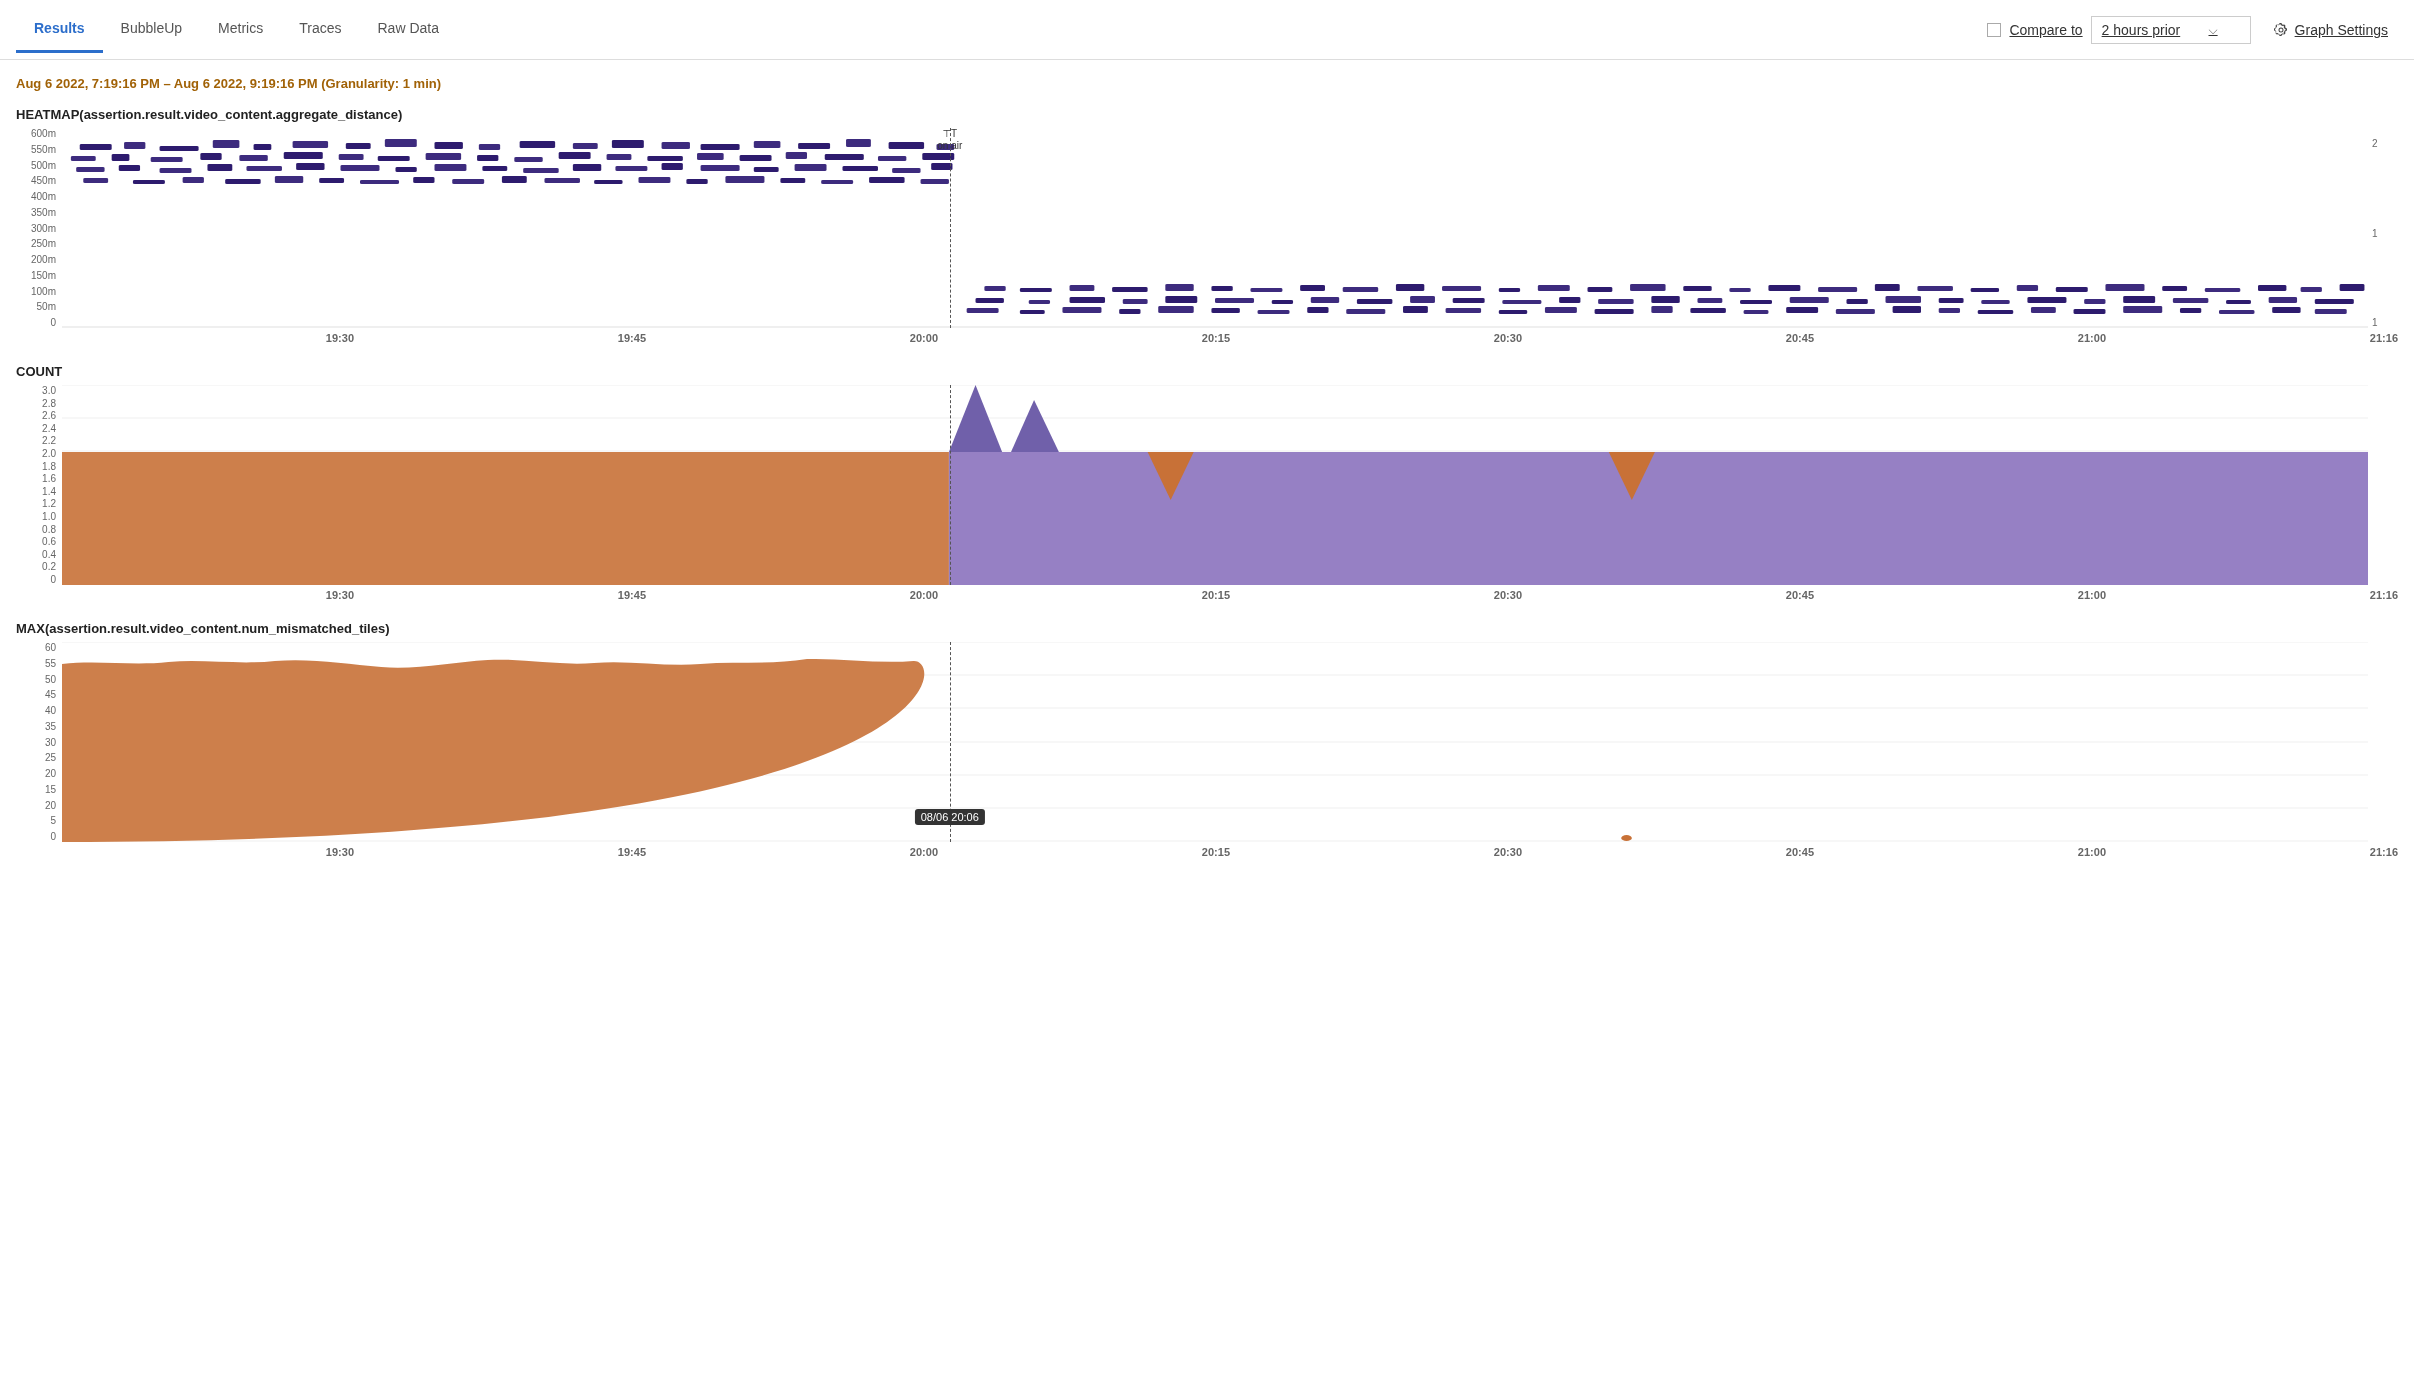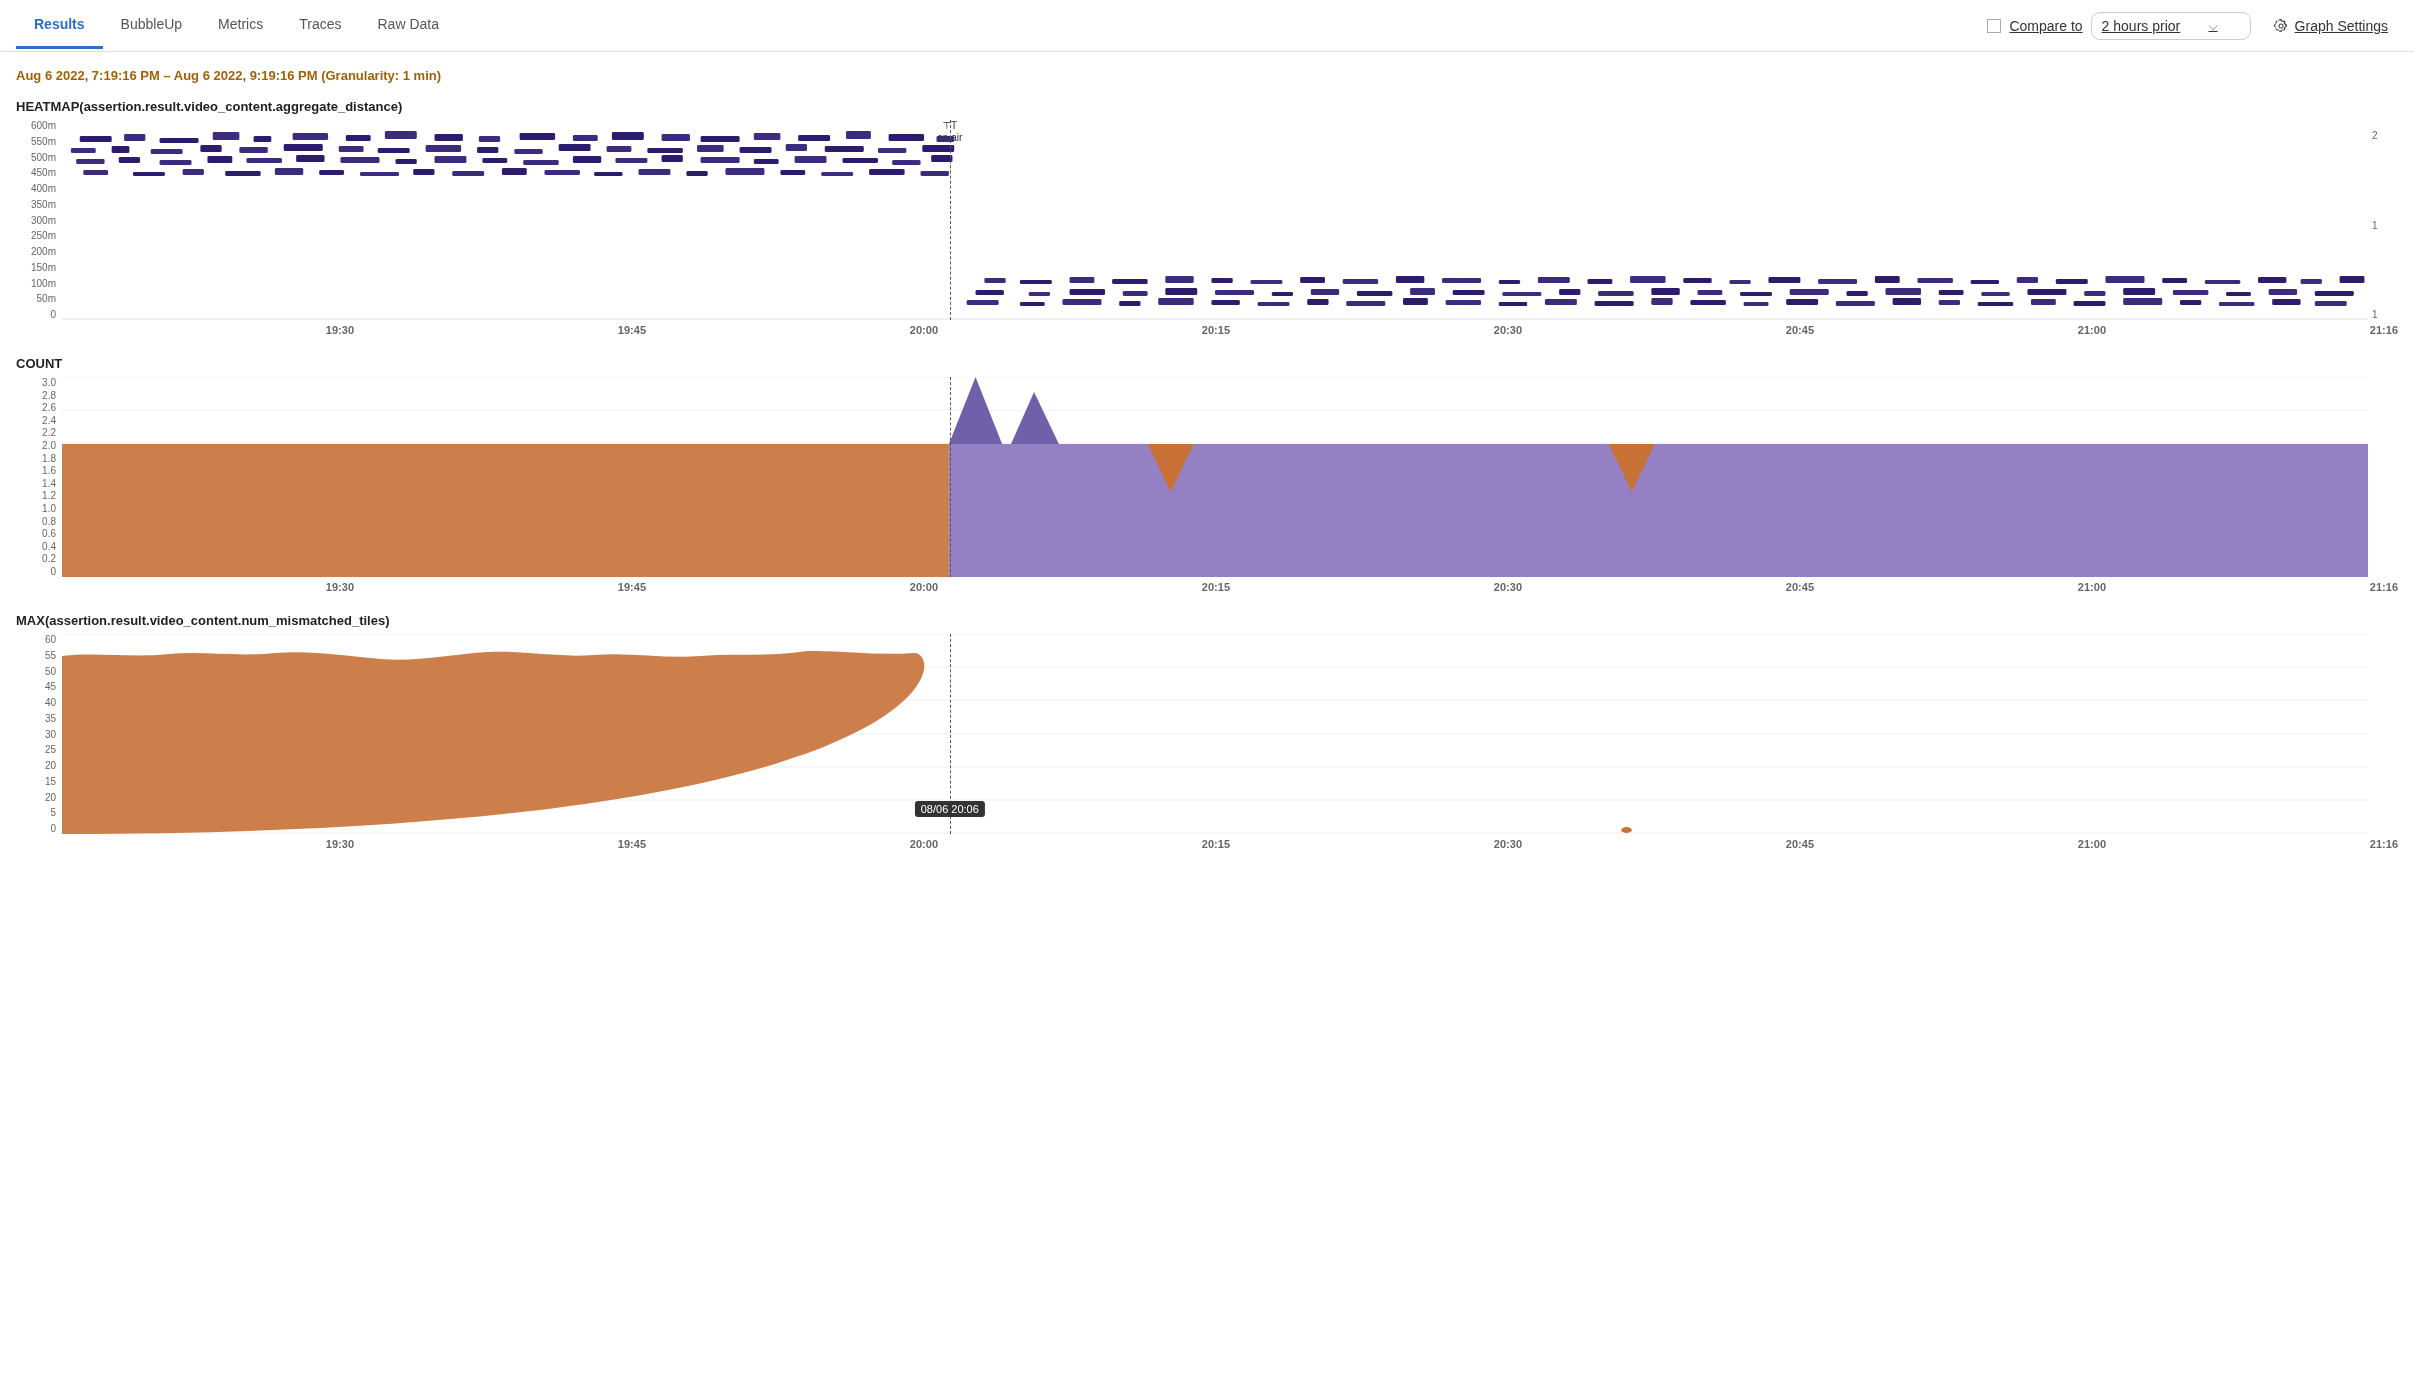--- a/index.html
+++ b/index.html
@@ -1,33 +1,33 @@
 <!DOCTYPE html>
 <html><head>
   <meta charset="utf-8">
   <style>
     * { margin: 0; padding: 0; box-sizing: border-box; }
     body { font-family: -apple-system, BlinkMacSystemFont, 'Segoe UI', sans-serif; background: #fff; color: #333; font-size: 13px; }
 
     
     .nav-bar {
       display: flex; align-items: center; justify-content: space-between;
-      border-bottom: 1px solid #ddd; padding: 0 16px; height: 52px;
+      border-bottom: 1px solid #ddd; padding: 0 16px; height: 60px;
     }
     .nav-tabs { display: flex; gap: 0; }
     .nav-tab {
       padding: 14px 18px; cursor: pointer; font-size: 14px; color: #555;
       border-bottom: 3px solid transparent; white-space: nowrap;
     }
     .nav-tab.active { color: #2c6ecb; border-bottom: 3px solid #2c6ecb; font-weight: 600; }
     .nav-right { display: flex; align-items: center; gap: 12px; text-decoration: underline; }
     .compare-to { display: flex; align-items: center; gap: 8px; font-size: 14px; }
     .compare-checkbox { width: 14px; height: 14px; border: 1px solid #aaa; display: inline-block; }
     .compare-dropdown {
-      border: 1px solid #ccc; border-radius: 9px; padding: 5px 32px 5px 10px;
+      border: 1px solid #ccc; border-radius: 0; padding: 5px 32px 5px 10px;
       font-size: 14px; background: #fff; position: relative; cursor: pointer;
       display: flex; align-items: center; gap: 24px; min-width: 160px;
     }
     .compare-dropdown .chevron { font-size: 12px; color: #666; margin-left: auto; }
     .graph-settings-btn {
       display: flex; align-items: center; gap: 6px; font-size: 14px;
       color: #333; cursor: pointer; padding: 6px 10px;
     }
 
     

